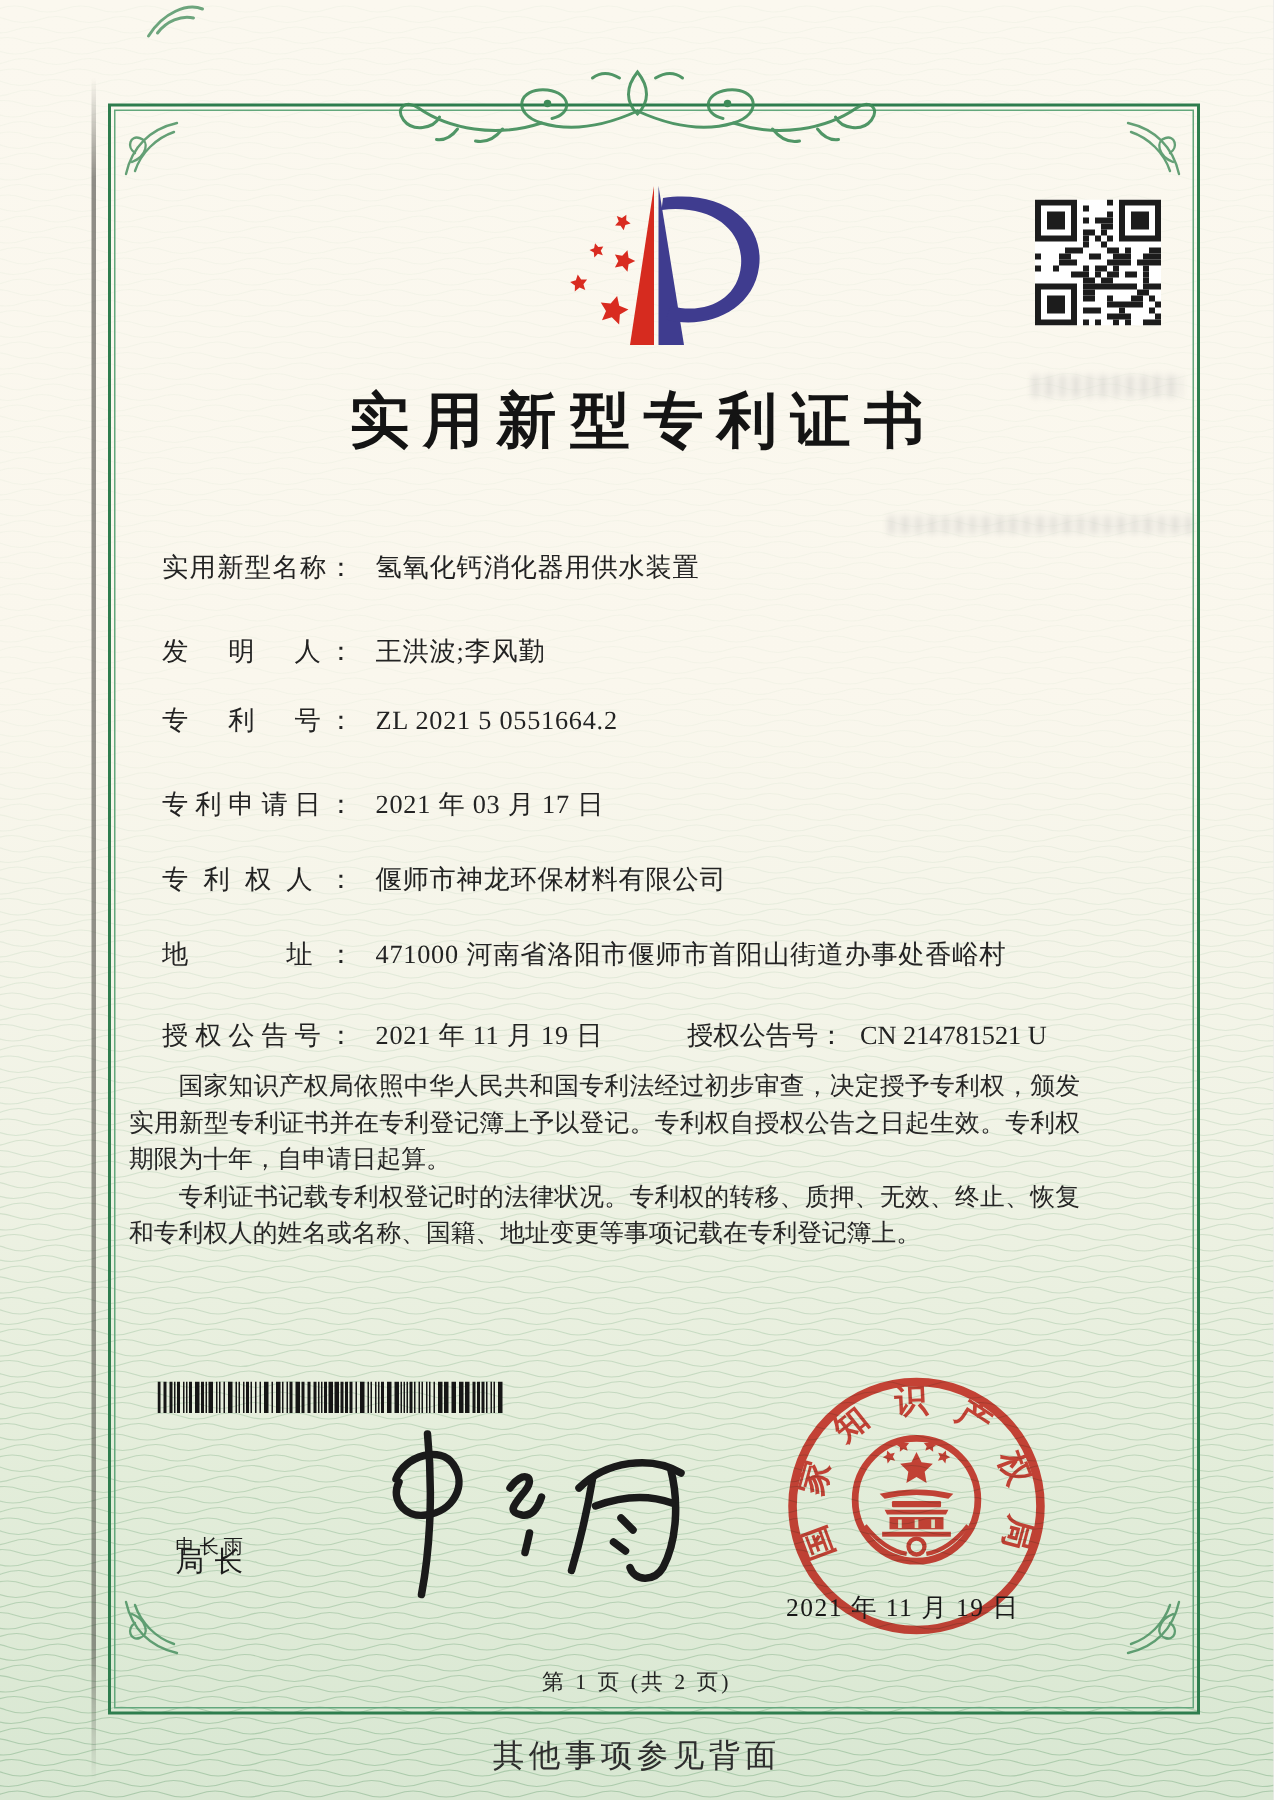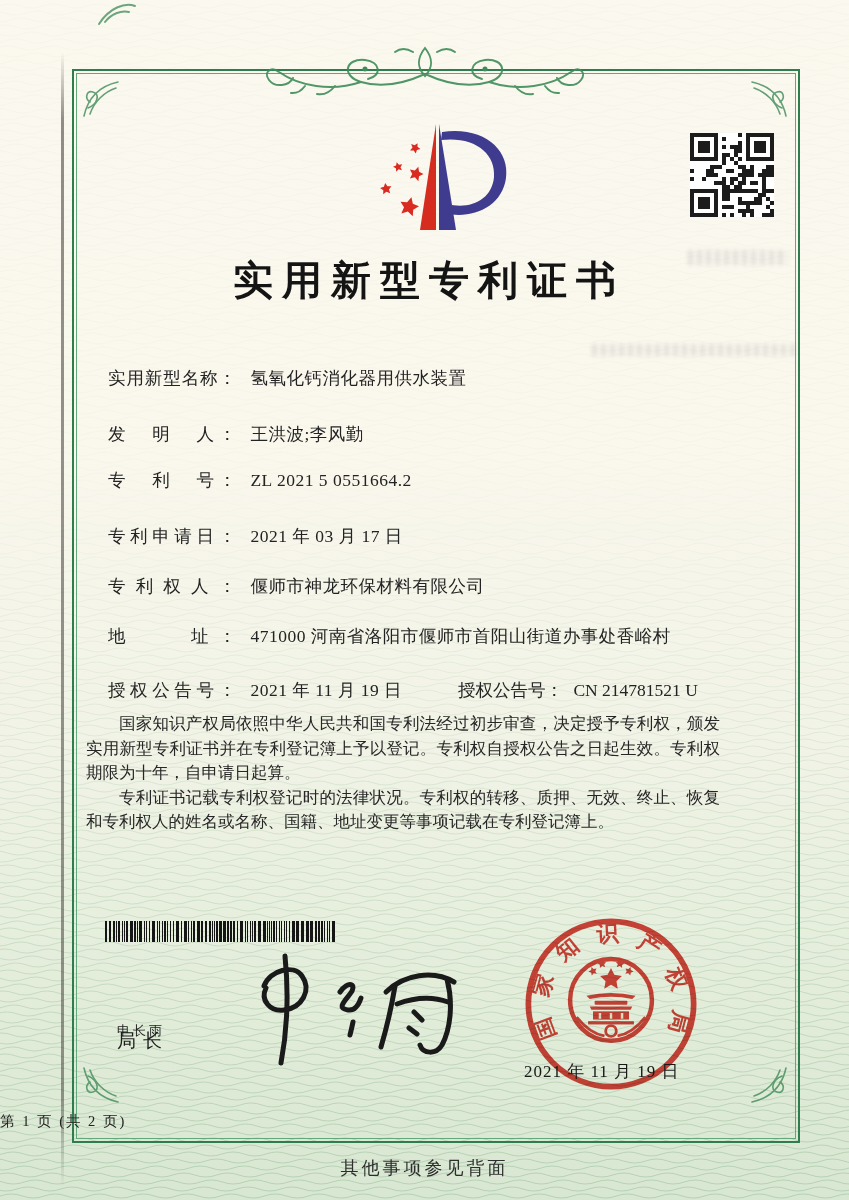--- a/index.html
+++ b/index.html
@@ -36,22 +36,22 @@
   .fvalue{margin-left:10px;letter-spacing:.5px;}
   .grant-cell{position:absolute;font-size:17.5px;white-space:nowrap;z-index:4;color:#232323;}
   .body-text{left:86px;top:712px;width:634px;z-index:4;}
   .body-text p{margin:0;font-size:16.5px;line-height:24.5px;text-indent:2em;text-align:justify;color:#262626;}
   .barcode{left:105px;top:921px;z-index:4;}
   .signer-title{left:117px;top:984px;font-size:19px;letter-spacing:7px;z-index:4;margin-top:44px;}
   .signer-name{left:117px;top:1022px;font-size:13px;letter-spacing:3px;z-index:4;}
   .signature{left:236px;top:946px;z-index:4;}
   .seal{left:521px;top:914px;z-index:5;opacity:.92;mix-blend-mode:multiply;}
   .seal-date{left:524px;top:1060px;font-size:17px;letter-spacing:1px;z-index:6;color:#181818;}
-  .page-info{left:0;right:0;top:1112px;font-size:14.5px;letter-spacing:2px;z-index:4;color:#222;}
-  .back-note{left:0;right:0;top:1156px;text-align:center;font-size:18px;letter-spacing:3px;z-index:4;color:#2d2d2d;}
+  .page-info{left:0;right:0;top:1112px;text-align:center;font-size:14.5px;letter-spacing:2px;z-index:4;color:#222;}
+  .back-note{left:0;right:0;top:1156px;text-align:center;font-size:21px;letter-spacing:3px;z-index:4;color:#2d2d2d;}
 </style>
 </head>
 <body>
 
 <div class="page">
 
   <svg class="abs waves" width="849" height="1200">
       <path d="M-45.2 6 q11 -4 22 0 q11 4 22 0 q11 -4 22 0 q11 4 22 0 q11 -4 22 0 q11 4 22 0 q11 -4 22 0 q11 4 22 0 q11 -4 22 0 q11 4 22 0 q11 -4 22 0 q11 4 22 0 q11 -4 22 0 q11 4 22 0 q11 -4 22 0 q11 4 22 0 q11 -4 22 0 q11 4 22 0 q11 -4 22 0 q11 4 22 0 q11 -4 22 0 q11 4 22 0 q11 -4 22 0 q11 4 22 0 q11 -4 22 0 q11 4 22 0 q11 -4 22 0 q11 4 22 0 q11 -4 22 0 q11 4 22 0 q11 -4 22 0 q11 4 22 0 q11 -4 22 0 q11 4 22 0 q11 -4 22 0 q11 4 22 0 q11 -4 22 0 q11 4 22 0 q11 -4 22 0 q11 4 22 0 q11 -4 22 0 q11 4 22 0 q11 -4 22 0 q11 4 22 0 q11 -4 22 0 q11 4 22 0 q11 -4 22 0 q11 4 22 0" fill="none" stroke="#7fae85" stroke-width="0.8" opacity="0.050"></path>
       <path d="M-39.6 13 q11 4 22 0 q11 -4 22 0 q11 4 22 0 q11 -4 22 0 q11 4 22 0 q11 -4 22 0 q11 4 22 0 q11 -4 22 0 q11 4 22 0 q11 -4 22 0 q11 4 22 0 q11 -4 22 0 q11 4 22 0 q11 -4 22 0 q11 4 22 0 q11 -4 22 0 q11 4 22 0 q11 -4 22 0 q11 4 22 0 q11 -4 22 0 q11 4 22 0 q11 -4 22 0 q11 4 22 0 q11 -4 22 0 q11 4 22 0 q11 -4 22 0 q11 4 22 0 q11 -4 22 0 q11 4 22 0 q11 -4 22 0 q11 4 22 0 q11 -4 22 0 q11 4 22 0 q11 -4 22 0 q11 4 22 0 q11 -4 22 0 q11 4 22 0 q11 -4 22 0 q11 4 22 0 q11 -4 22 0 q11 4 22 0 q11 -4 22 0 q11 4 22 0 q11 -4 22 0 q11 4 22 0 q11 -4 22 0 q11 4 22 0 q11 -4 22 0" fill="none" stroke="#7fae85" stroke-width="0.8" opacity="0.050"></path>
       <path d="M-34 20 q11 -4 22 0 q11 4 22 0 q11 -4 22 0 q11 4 22 0 q11 -4 22 0 q11 4 22 0 q11 -4 22 0 q11 4 22 0 q11 -4 22 0 q11 4 22 0 q11 -4 22 0 q11 4 22 0 q11 -4 22 0 q11 4 22 0 q11 -4 22 0 q11 4 22 0 q11 -4 22 0 q11 4 22 0 q11 -4 22 0 q11 4 22 0 q11 -4 22 0 q11 4 22 0 q11 -4 22 0 q11 4 22 0 q11 -4 22 0 q11 4 22 0 q11 -4 22 0 q11 4 22 0 q11 -4 22 0 q11 4 22 0 q11 -4 22 0 q11 4 22 0 q11 -4 22 0 q11 4 22 0 q11 -4 22 0 q11 4 22 0 q11 -4 22 0 q11 4 22 0 q11 -4 22 0 q11 4 22 0 q11 -4 22 0 q11 4 22 0 q11 -4 22 0 q11 4 22 0 q11 -4 22 0 q11 4 22 0 q11 -4 22 0 q11 4 22 0" fill="none" stroke="#7fae85" stroke-width="0.8" opacity="0.050"></path>

